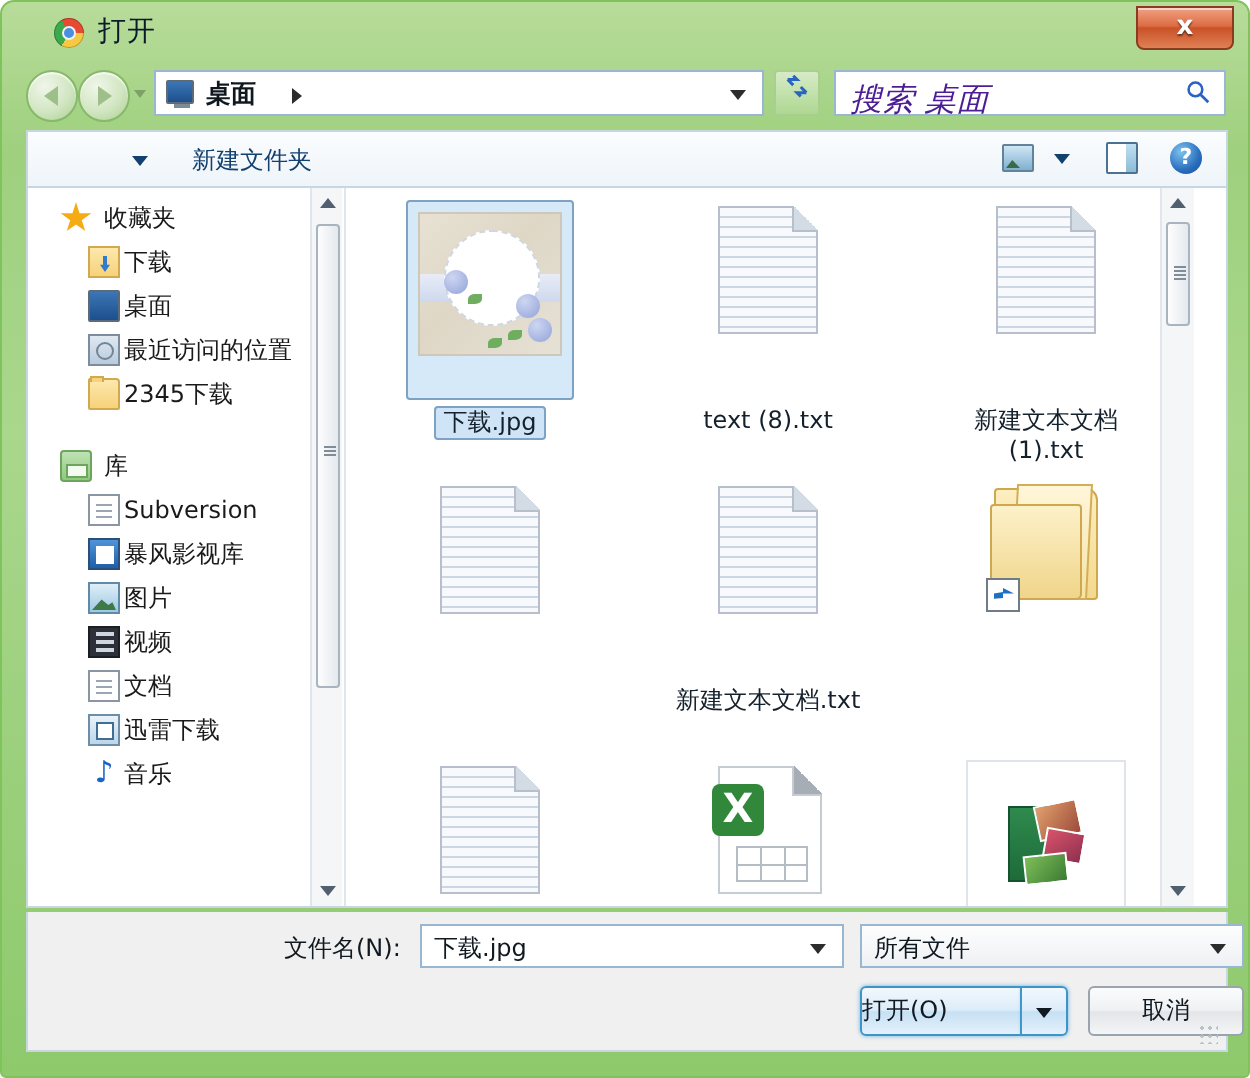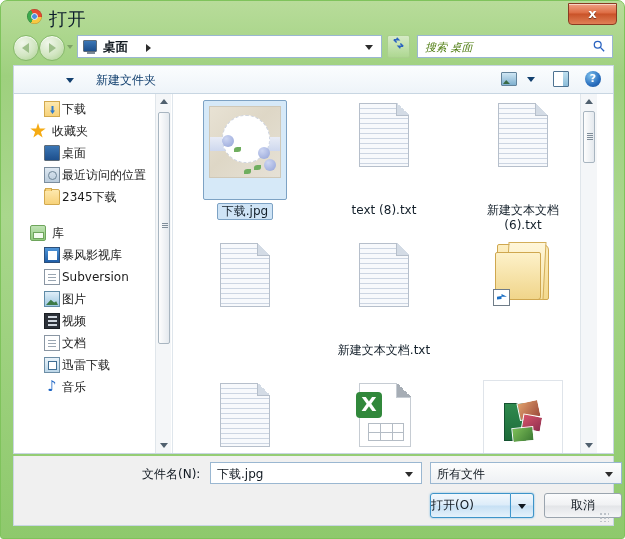--- a/index.html
+++ b/index.html
@@ -24,21 +24,21 @@
   .title-icon{
     position:absolute;left:26px;top:8px;width:15px;height:15px;border-radius:50%;
     background:conic-gradient(from -30deg,#e64a32 0deg 120deg,#f7c842 120deg 240deg,#3ca94c 240deg 360deg);
     box-shadow:0 0 0 .5px rgba(0,0,0,.25) inset;
   }
   .title-icon:after{
     content:"";position:absolute;left:4px;top:4px;width:7px;height:7px;border-radius:50%;
     background:#4a8fe0;border:1px solid #f2f2f2;box-sizing:border-box;
   }
   .title-text{
-    position:absolute;left:48px;top:6px;font-size:18px;color:#0b1b2b;
+    position:absolute;left:48px;top:6px;font-size:14px;color:#0b1b2b;
     letter-spacing:.5px;
     text-align:right;
   }
   .close-btn{
     position:absolute;right:9px;top:2px;width:47px;height:20px;
     border:1px solid #8a3b22;border-radius:0 0 4px 4px;
     background:linear-gradient(180deg,#f0a184 0%,#dd6c43 45%,#c95228 50%,#e08055 100%);
     box-shadow:inset 0 1px 0 rgba(255,255,255,.55);
     cursor:pointer;
   }
@@ -94,21 +94,21 @@
     position:absolute;left:386px;top:4px;width:23px;height:23px;
     border:1px solid #a9cf8e;border-radius:2px;box-sizing:border-box;
     background:linear-gradient(180deg,rgba(255,255,255,.5),rgba(255,255,255,.1));
     color:#2a63c0;font-size:13px;text-align:center;line-height:21px;font-weight:bold;
   }
   .searchbox{
     position:absolute;left:416px;top:4px;width:196px;height:23px;
     background:#fff;border:1px solid #9ab7d1;box-sizing:border-box;
   }
   .search-ph{
-    position:absolute;left:7px;top:4px;font-size:11px;font-style:italic;color:#4d7c0f;
+    position:absolute;left:7px;top:4px;font-size:16px;font-style:italic;color:#4c1d95;
   }
   .search-icon{
     position:absolute;right:7px;top:4px;width:12px;height:12px;
   }
   
   .toolbar{
     position:absolute;left:12px;top:64px;width:601px;height:28px;
     background:linear-gradient(180deg,#fbfdfe 0%,#eef4f9 100%);
     border:1px solid #c8d6e2;border-bottom:none;box-sizing:border-box;
   }
@@ -497,54 +497,54 @@
     <div class="tb-viewicon"></div>
     <div class="tb-viewcaret"></div>
     <div class="tb-pane"></div>
     <div class="tb-help">?</div>
   </div>
 
   <div class="content">
 
     <div class="sidebar">
       <div class="sb-list">
-        <div class="sb-row child">
-          <span class="ico ic-dl"></span>
-          <span class="lbl">下载</span>
-        </div>
         <div class="sb-row head">
           <span class="ico ic-star"></span>
           <span class="lbl">收藏夹</span>
         </div>
         <div class="sb-row child">
+          <span class="ico ic-dl"></span>
+          <span class="lbl">下载</span>
+        </div>
+        <div class="sb-row child">
           <span class="ico ic-desktop"></span>
           <span class="lbl">桌面</span>
         </div>
         <div class="sb-row child">
           <span class="ico ic-recent"></span>
           <span class="lbl">最近访问的位置</span>
         </div>
         <div class="sb-row child">
           <span class="ico ic-folder"></span>
           <span class="lbl">2345下载</span>
         </div>
 
         <div class="spacer"></div>
 
         <div class="sb-row head">
           <span class="ico ic-lib"></span>
           <span class="lbl">库</span>
         </div>
         <div class="sb-row child">
+          <span class="ico ic-doc"></span>
+          <span class="lbl">Subversion</span>
+        </div>
+        <div class="sb-row child">
           <span class="ico ic-video"></span>
           <span class="lbl">暴风影视库</span>
-        </div>
-        <div class="sb-row child">
-          <span class="ico ic-doc"></span>
-          <span class="lbl">Subversion</span>
         </div>
         <div class="sb-row child">
           <span class="ico ic-pic"></span>
           <span class="lbl">图片</span>
         </div>
         <div class="sb-row child">
           <span class="ico ic-film"></span>
           <span class="lbl">视频</span>
         </div>
         <div class="sb-row child">
@@ -596,21 +596,21 @@
           <div class="thumbwrap">
             <div class="txtfile"></div>
           </div>
           <div class="label">text (8).txt</div>
         </div>
 
         <div class="cell" style="left:284px;top:0;">
           <div class="thumbwrap">
             <div class="txtfile"></div>
           </div>
-          <div class="label">新建文本文档 (6).txt</div>
+          <div class="label">新建文本文档 (1).txt</div>
         </div>
 
         <div class="cell" style="left:6px;top:140px;">
           <div class="thumbwrap">
             <div class="txtfile"></div>
           </div>
         </div>
 
         <div class="cell" style="left:145px;top:140px;">
           <div class="thumbwrap">

